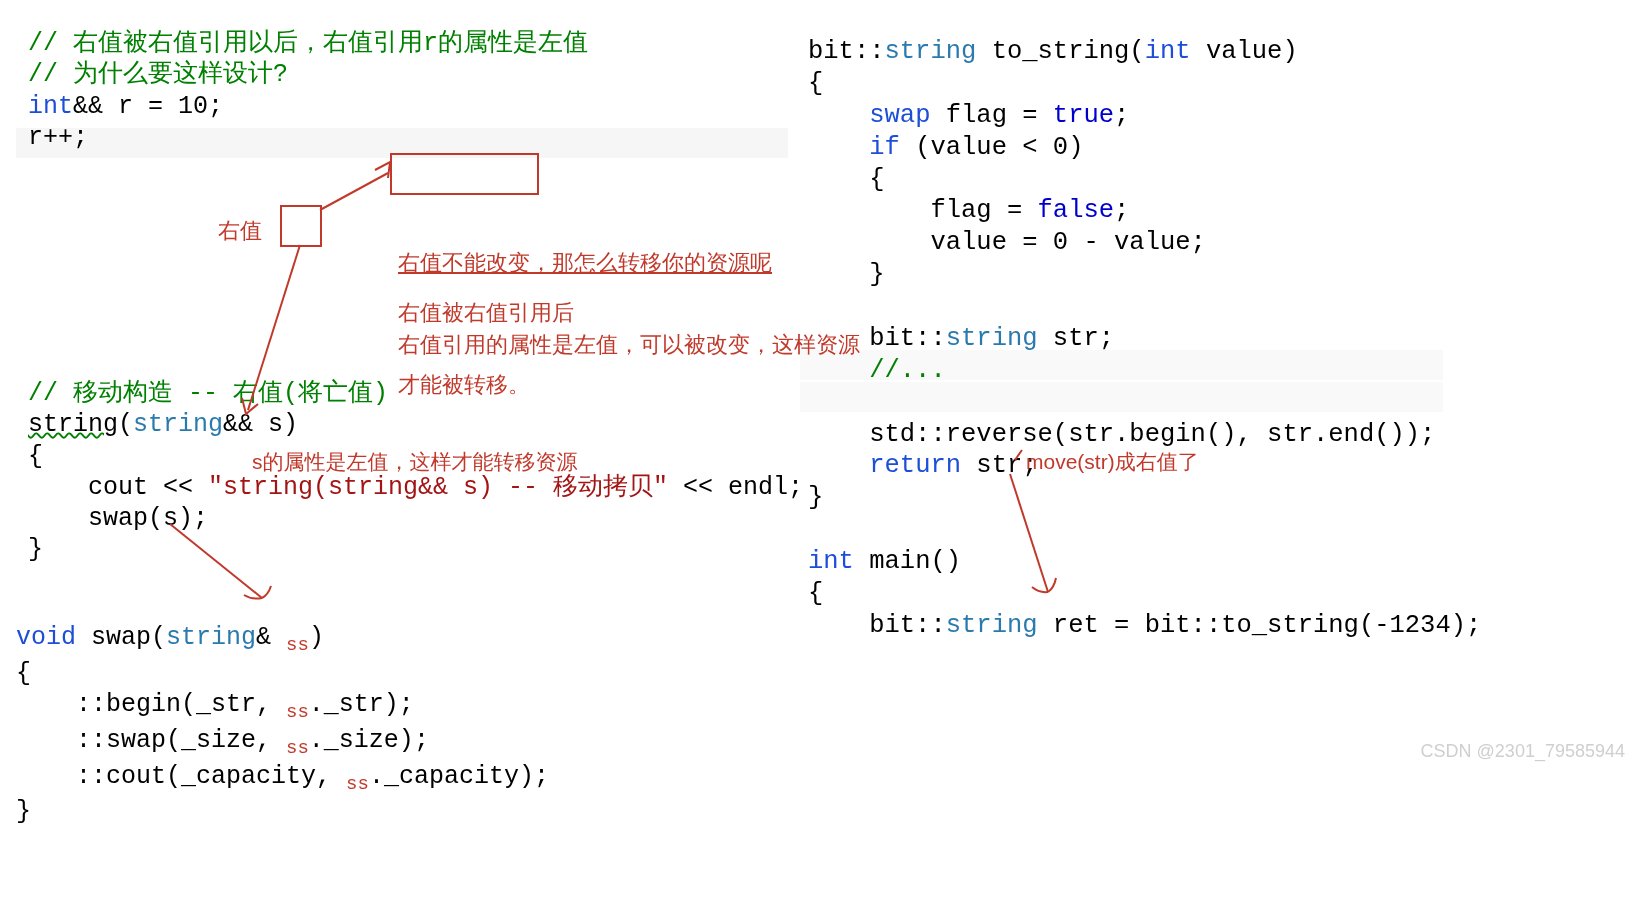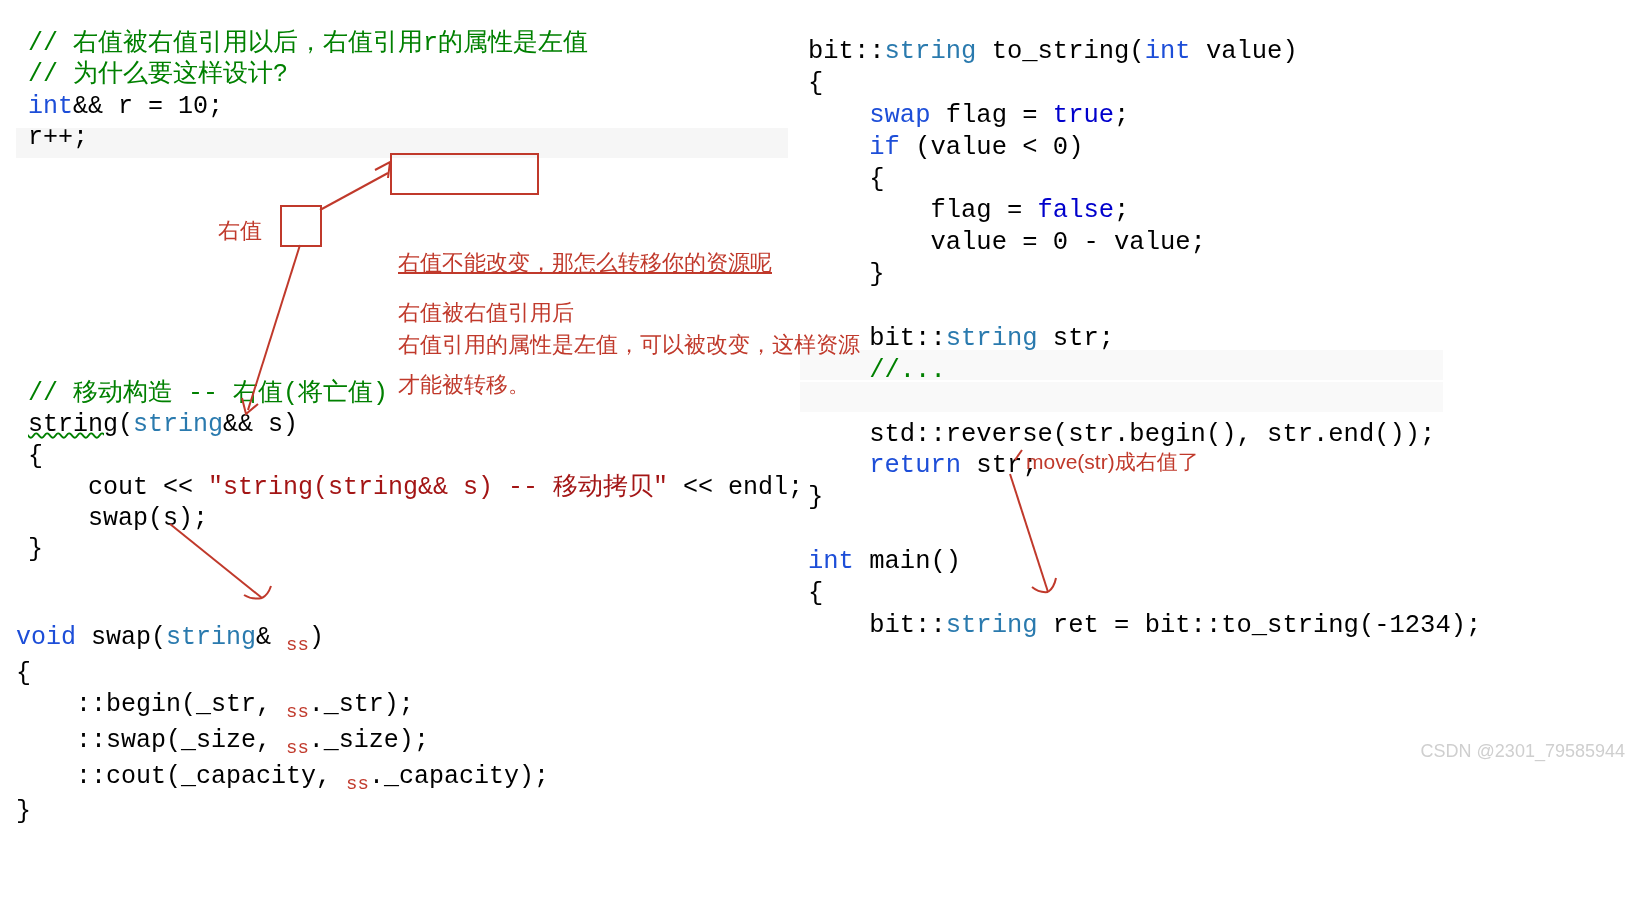--- a/index.html
+++ b/index.html
@@ -141,20 +141,21 @@
   <div class="anno" style="left:218px; top:216px;">右值</div>
 
   <div class="red-box" style="left:280px; top:205px; width:38px; height:38px;"></div>
   <div class="red-box" style="left:390px; top:153px; width:145px; height:38px;"></div>
 
   <div class="anno" style="left:398px; top:248px;text-decoration:underline;">右值不能改变，那怎么转移你的资源呢</div>
   <div class="anno" style="left:398px; top:298px;">右值被右值引用后</div>
   <div class="anno" style="left:398px; top:330px;">右值引用的属性是左值，可以被改变，这样资源</div>
   <div class="anno" style="left:398px; top:362px;margin-top:8px;">才能被转移。</div>
 
+  <div class="anno-small" style="left:252px; top:448px;">s的属性是左值，这样才能转移资源</div>
 
   <div class="anno-small" style="left:1026px; top:448px;">move(str)成右值了</div>
 
   <svg class="overlay">
 
     <line x1="320" y1="210" x2="388" y2="173" class="red-stroke"></line>
     <polyline points="375,170 390,162 388,178" class="red-stroke"></polyline>
 
     <line x1="300" y1="245" x2="248" y2="410" class="red-stroke"></line>
     <polyline points="242,398 246,414 258,404" class="red-stroke"></polyline>

